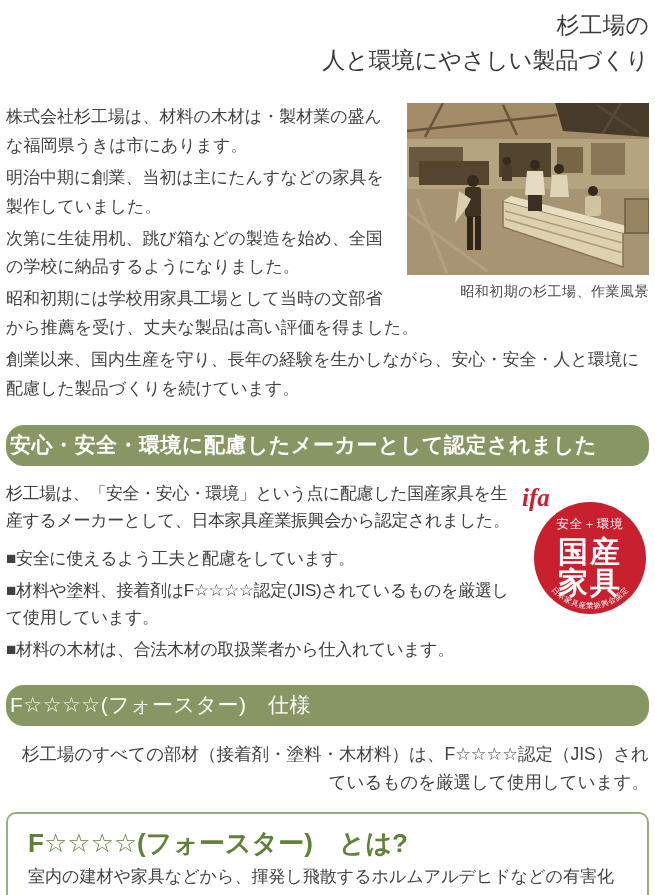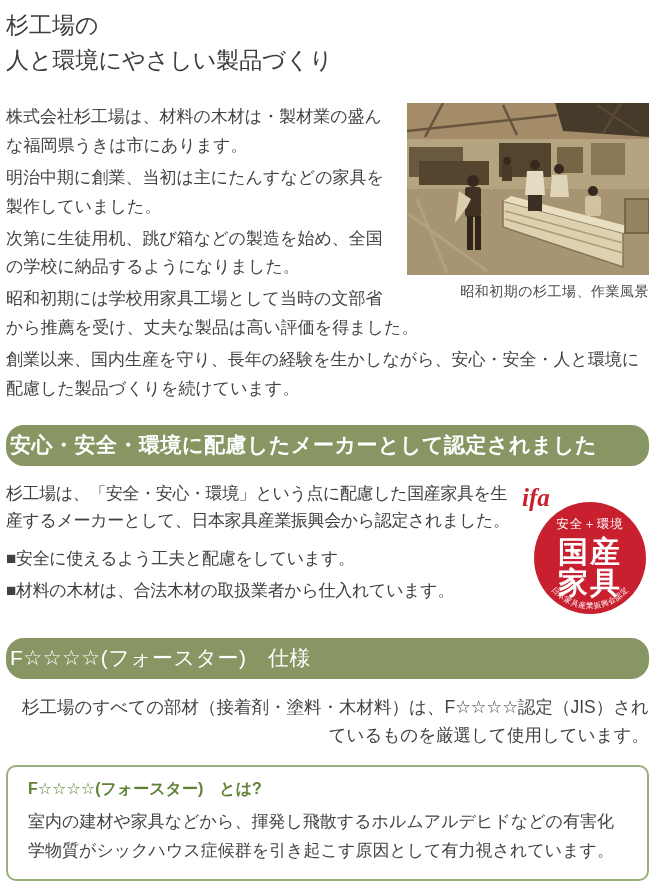--- a/index.html
+++ b/index.html
@@ -6,21 +6,21 @@
   body{
     width:655px;
     font-family:"Liberation Sans","DejaVu Sans",sans-serif;
     color:#404040;
     -webkit-font-smoothing:antialiased;
   }
   .page{width:643px;padding:4px 6px 10px 6px;}
 
   
   .page-title{
-    text-align:left;
+    text-align:right;
     font-size:23px;
     font-weight:400;
     color:#3c3c3c;
     line-height:1.5;
     margin:4px 0 26px 0;
   }
 
   
   .intro{font-size:17px;line-height:1.7;color:#434343;}
   .intro p{margin:0 0 3px 0;}
@@ -73,23 +73,23 @@
     color:#434343;
     text-align:right;
   }
   .info-box{
     border:2px solid #9ab07c;
     border-radius:10px;
     padding:10px 18px 14px 20px;
   }
   .info-box-title{
     color:#5f8138;
-    font-size:16px;
+    font-size:26px;
     font-weight:700;
-    margin:2px 0 7px 0;
+    margin:2px 0 1px 0;
   }
   .info-box p.body{
     font-size:17px;
     line-height:1.72;
     margin:0;
     color:#434343;
   }
 </style>
 </head>
 <body>
@@ -192,20 +192,21 @@
         <text font-size="7.5" fill="#ffffff" letter-spacing="0.5">
           <textPath href="#badgeArc" startOffset="50%" text-anchor="middle">日本家具産業振興会認定</textPath>
         </text>
       </svg>
     </div>
 
     <p class="cert-lead">杉工場は、「安全・安心・環境」という点に配慮した国産家具を生産するメーカーとして、日本家具産業振興会から認定されました。</p>
 
     <div class="cert-bullets">
       <p>■安全に使えるよう工夫と配慮をしています。</p>
+      <p>■材料や塗料、接着剤はF☆☆☆☆認定(JIS)されているものを厳選して使用しています。</p>
       <p>■材料の木材は、合法木材の取扱業者から仕入れています。</p>
     </div>
     <div class="clear"></div>
   </div>
 
   <div class="banner">F☆☆☆☆(フォースター)　仕様</div>
 
   <div>
     <p class="fstar-lead">杉工場のすべての部材（接着剤・塗料・木材料）は、F☆☆☆☆認定（JIS）されているものを厳選して使用しています。</p>
 

